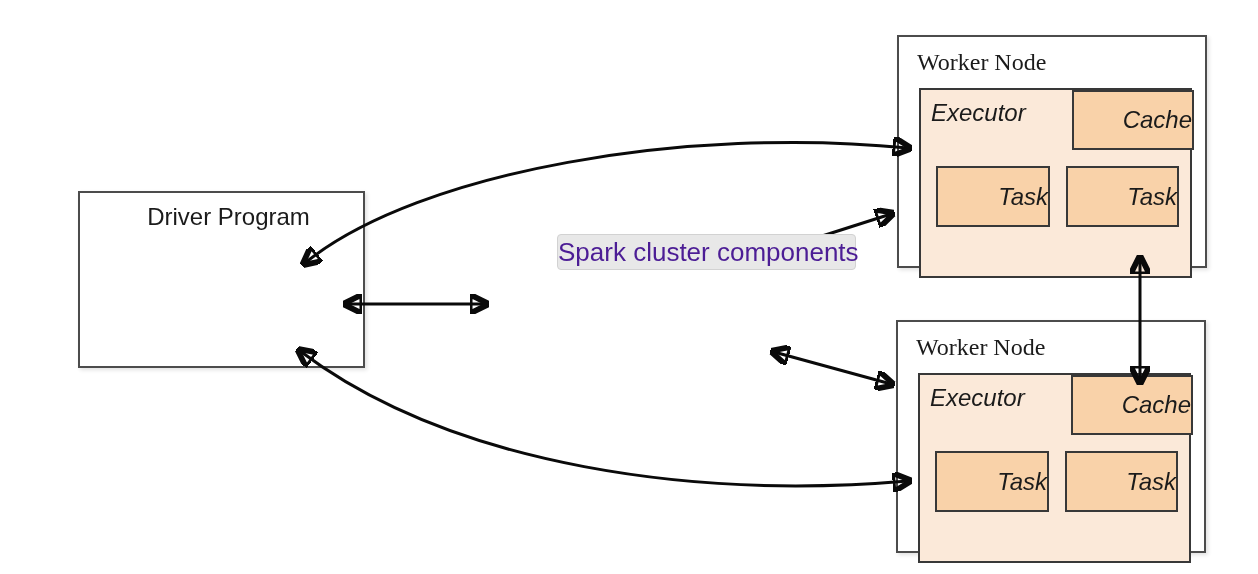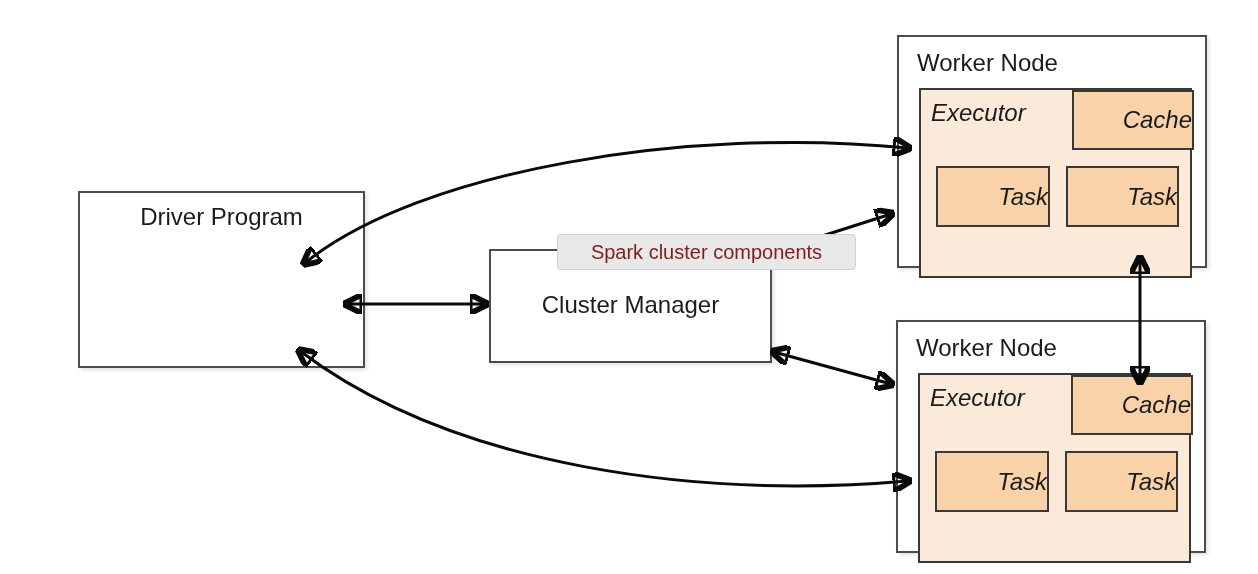--- a/index.html
+++ b/index.html
@@ -4,23 +4,23 @@
 <style>
   html,body { margin:0; padding:0; background:#ffffff; }
   #canvas {
     position:relative; width:1258px; height:574px; background:#ffffff;
     font-family:"Liberation Sans", sans-serif; color:#1b1b1b; overflow:hidden;
   }
   .outer-box {
     position:absolute; background:#ffffff; border:2px solid #4c4c4c;
     box-sizing:border-box; box-shadow:2px 2px 4px rgba(0,0,0,0.12);
   }
-  .box-title { position:absolute; top:10px; left:0; width:100%; text-align:center;
+  .box-title { position:absolute; top:10px; left:7px; width:100%; text-align:center;
     font-size:24px; white-space:nowrap; }
-  .corner-title { position:absolute; top:12px; left:18px; font-size:24px; white-space:nowrap; }
+  .corner-title { position:absolute; top:12px; left:18px; font-size:24px; white-space:nowrap;font-family:Liberation Serif, serif; }
   .fill-light { background:#fbe9d9; }
   .fill-dark  { background:#f9d2a9; }
   .inner-box {
     position:absolute; border:2px solid #383838; box-sizing:border-box;
     font-size:24px;
   }
   .center-text { display:flex; align-items:center; justify-content:flex-end; }
   .executor-label { position:absolute; top:9px; left:10px; font-size:24px; }
   
   #driver { left:78px; top:191px; width:287px; height:177px; }
@@ -36,36 +36,33 @@
   .cache { left:151px; top:0px; width:122px; height:60px; }
   .task-1 { left:15px; top:76px; width:114px; height:61px; }
   .task-2 { left:145px; top:76px; width:113px; height:61px; }
   
   #arrows { position:absolute; left:0; top:0; pointer-events:none; }
   #arrows path { stroke:#0a0a0a; stroke-width:3; fill:none; }
   
   #tooltip {
     position:absolute; left:557px; top:234px; width:299px; height:36px;
     background:#e8e8e8; border:1px solid #d2d2d2; border-radius:4px;
-    box-sizing:border-box; display:flex; align-items:center; justify-content:center;
-    font-size:20px; color:#7f1d1d; white-space:nowrap;
+    box-sizing:border-box; display:flex; align-items:center; justify-content:flex-start;
+    font-size:26px; color:#4c1d95; white-space:nowrap;
   }
 </style>
 </head>
 <body>
 
 <div id="canvas">
 
   <div class="outer-box" id="driver">
     <div class="box-title">Driver Program</div>
   </div>
 
-  <div class="outer-box" id="cluster-manager">
-    <div class="box-title">Cluster Manager</div>
-  </div>
 
   <div class="outer-box worker" id="worker-1">
     <div class="corner-title">Worker Node</div>
     <div class="inner-box fill-light executor">
       <div class="executor-label">Executor</div>
       <div class="inner-box fill-dark center-text cache">
         <span>Cache</span>
       </div>
       <div class="inner-box fill-dark center-text task-1">
         <span>Task</span>

